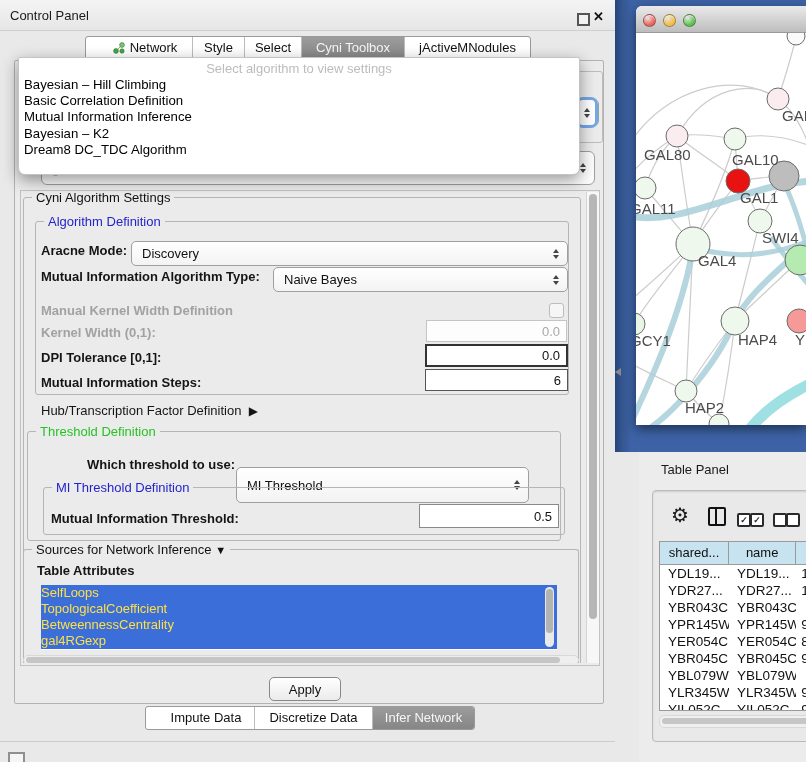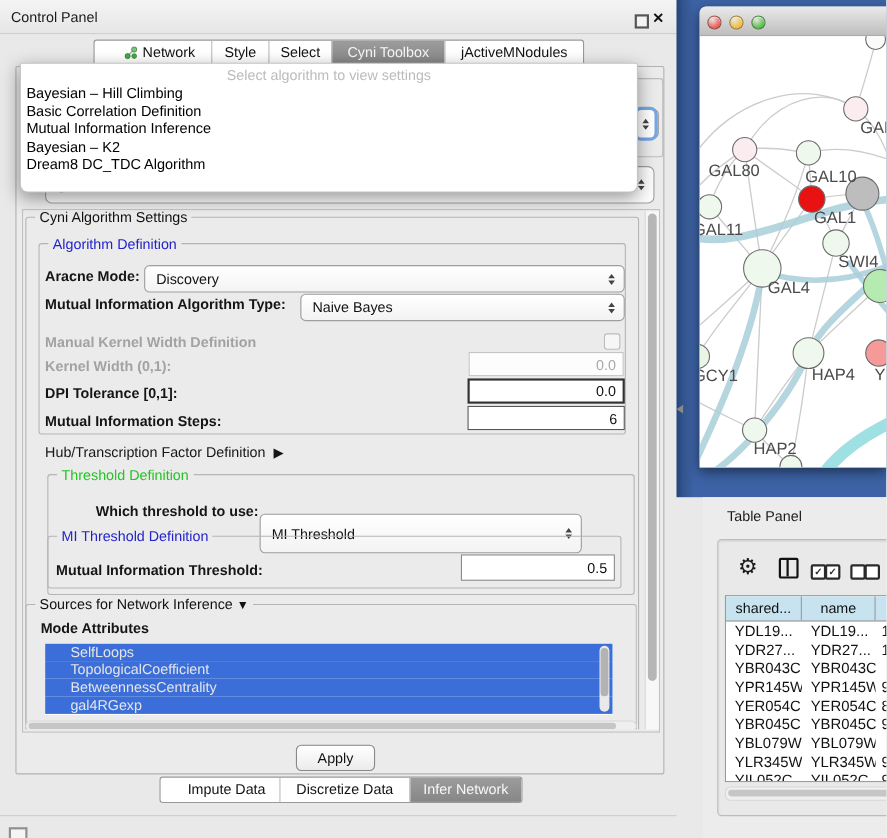--- a/index.html
+++ b/index.html
@@ -51,21 +51,21 @@
   .t-green{color:#25c325;}
   .t-black{color:#111;}
   .lbl{font-size:13px;font-weight:bold;color:#151515;white-space:nowrap;}
   .lbl.dis{color:#a2a2a2;}
   .plain{font-weight:normal;}
   .field{background:#fff;border:1px solid #565656;font-size:13px;color:#111;display:flex;align-items:center;justify-content:flex-end;padding:0 6px;box-sizing:border-box;}
   .field.disabled{border:1px solid #c4c4c4;color:#a8a8a8;background:#fdfdfd;}
   .field.strong{border:2px solid #333;}
   .checkbox{width:13px;height:13px;border:1px solid #bcbcbc;border-radius:3px;background:#f6f6f6;}
   .attr-list{background:#fff;overflow:hidden;}
-  .attr-item{height:16px;line-height:16px;background:#3b6ed8;color:#e5e5e5;font-size:13px;padding-left:23px;white-space:nowrap;}
+  .attr-item{height:16px;line-height:16px;background:#3b6ed8;color:#fde047;font-size:13px;padding-left:0;white-space:nowrap;}
   .inner-vscroll{position:absolute;right:3px;top:2px;width:9px;height:60px;background:#e9e9e9;border-radius:5px;}
   .inner-vthumb{position:absolute;left:1px;top:2px;width:7px;height:44px;background:#b3b3b3;border-radius:4px;}
   .hscroll{background:#efefef;border:1px solid #d8d8d8;border-radius:5px;}
   .hthumb{position:absolute;left:2px;top:1px;height:6px;background:#c6c6c6;border-radius:4px;}
   .vscrollbar{left:565px;top:1px;width:12px;height:471px;background:#f7f7f7;border-left:1px solid #d5d5d5;}
   .vthumb{position:absolute;left:2px;top:2px;width:8px;height:425px;background:#b6b6b6;border-radius:5px;}
 
   .apply-btn{left:254px;top:616px;width:70px;height:22px;border:1px solid #888;border-radius:5px;background:linear-gradient(#ffffff,#ebebeb);font-size:13px;display:flex;align-items:center;justify-content:center;}
 
   .bottom-line{left:0;top:741px;width:615px;height:1px;background:#cdcdcd;}
@@ -192,21 +192,21 @@
         <span class="abs lbl" style="left:20px;top:159px;">DPI Tolerance [0,1]:</span>
         <div class="abs field strong" style="left:404px;top:153px;width:143px;height:23px;">0.0</div>
 
         <span class="abs lbl" style="left:20px;top:184px;">Mutual Information Steps:</span>
         <div class="abs field" style="left:404px;top:178px;width:143px;height:22px;">6</div>
 
         <span class="abs lbl plain" style="left:20px;top:212px;">
           <span>Hub/Transcription Factor Definition</span>&nbsp;&nbsp;<span style="font-size:12px;">▶</span>
         </span>
 
-        <div class="abs grp" style="left:22px;top:240px;width:532px;height:108px;">
+        <div class="abs grp" style="left:6px;top:240px;width:532px;height:108px;">
           <span class="grp-title t-green">Threshold Definition</span>
         </div>
 
         <span class="abs lbl" style="left:66px;top:266px;">Which threshold to use:</span>
         <div class="abs combo" style="left:215px;top:262px;width:293px;height:36px;margin-top:14px;">
           <span class="val">MI Threshold</span>
           <span class="stepper">
               <span class="tri-up"></span>
               <span class="tri-dn"></span>
             </span>
@@ -216,21 +216,21 @@
           <span class="grp-title t-blue">MI Threshold Definition</span>
         </div>
         <span class="abs lbl" style="left:30px;top:320px;">Mutual Information Threshold:</span>
         <div class="abs field" style="left:398px;top:313px;width:140px;height:24px;border:1px solid #8a8a8a;">0.5</div>
 
         <div class="abs grp" style="left:2px;top:358px;width:554px;height:140px;border-bottom:none;">
           <span class="grp-title t-black">
             <span>Sources for Network Inference</span> <span style="font-size:11px;">▼</span>
           </span>
         </div>
-        <span class="abs lbl" style="left:16px;top:372px;">Mode Attributes</span>
+        <span class="abs lbl" style="left:16px;top:372px;">Table Attributes</span>
         <div class="abs attr-list" style="left:20px;top:394px;width:516px;height:65px;">
           <div id="attr-items">
               <div class="attr-item" style="background: rgb(59, 110, 216);">SelfLoops</div>
               <div class="attr-item" style="background: rgb(59, 110, 216);">TopologicalCoefficient</div>
               <div class="attr-item" style="background: rgb(59, 110, 216);">BetweennessCentrality</div>
               <div class="attr-item" style="background: rgb(59, 110, 216);">gal4RGexp</div>
             </div>
           <div class="inner-vscroll">
               <div class="inner-vthumb"></div>
             </div>

